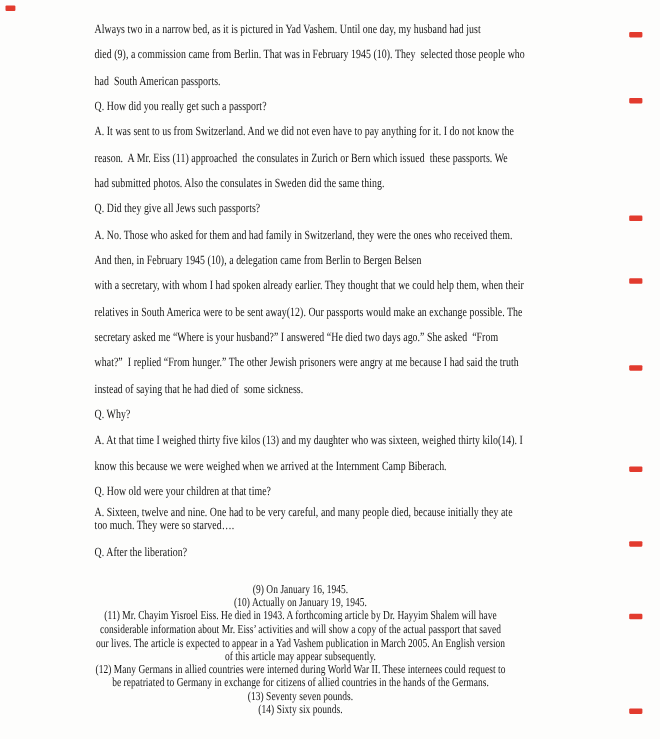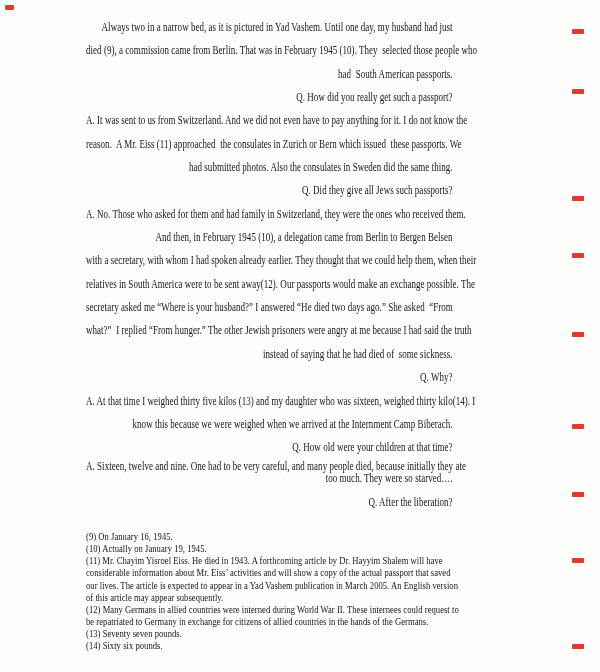--- a/index.html
+++ b/index.html
@@ -10,37 +10,37 @@
     background: #fdfdfc;
     overflow: hidden;
     font-family: "Liberation Serif", "DejaVu Serif", serif;
     color: #151515;
   }
   .body-block {
     position: absolute;
     left: 86px;
     top: 16px;
     width: 470px;
-    text-align: right;
   }
   .bline {
     font-size: 11.5px;
     line-height: 23.35px;
     white-space: pre;
     transform: scaleX(0.78);
     transform-origin: left center;
     letter-spacing: 0.05px;
   }
   .bline.tight { line-height: 12.8px; }
   .bline.gap   { margin-top: 6px; }
   .fn-block {
     position: absolute;
     left: 86px;
     top: 530px;
     width: 480px;
+    text-align: center;
   }
   .fline {
     font-size: 11px;
     line-height: 12.15px;
     white-space: pre;
     transform: scaleX(0.78);
     transform-origin: left center;
     letter-spacing: 0.05px;
   }
   .red-mark {

